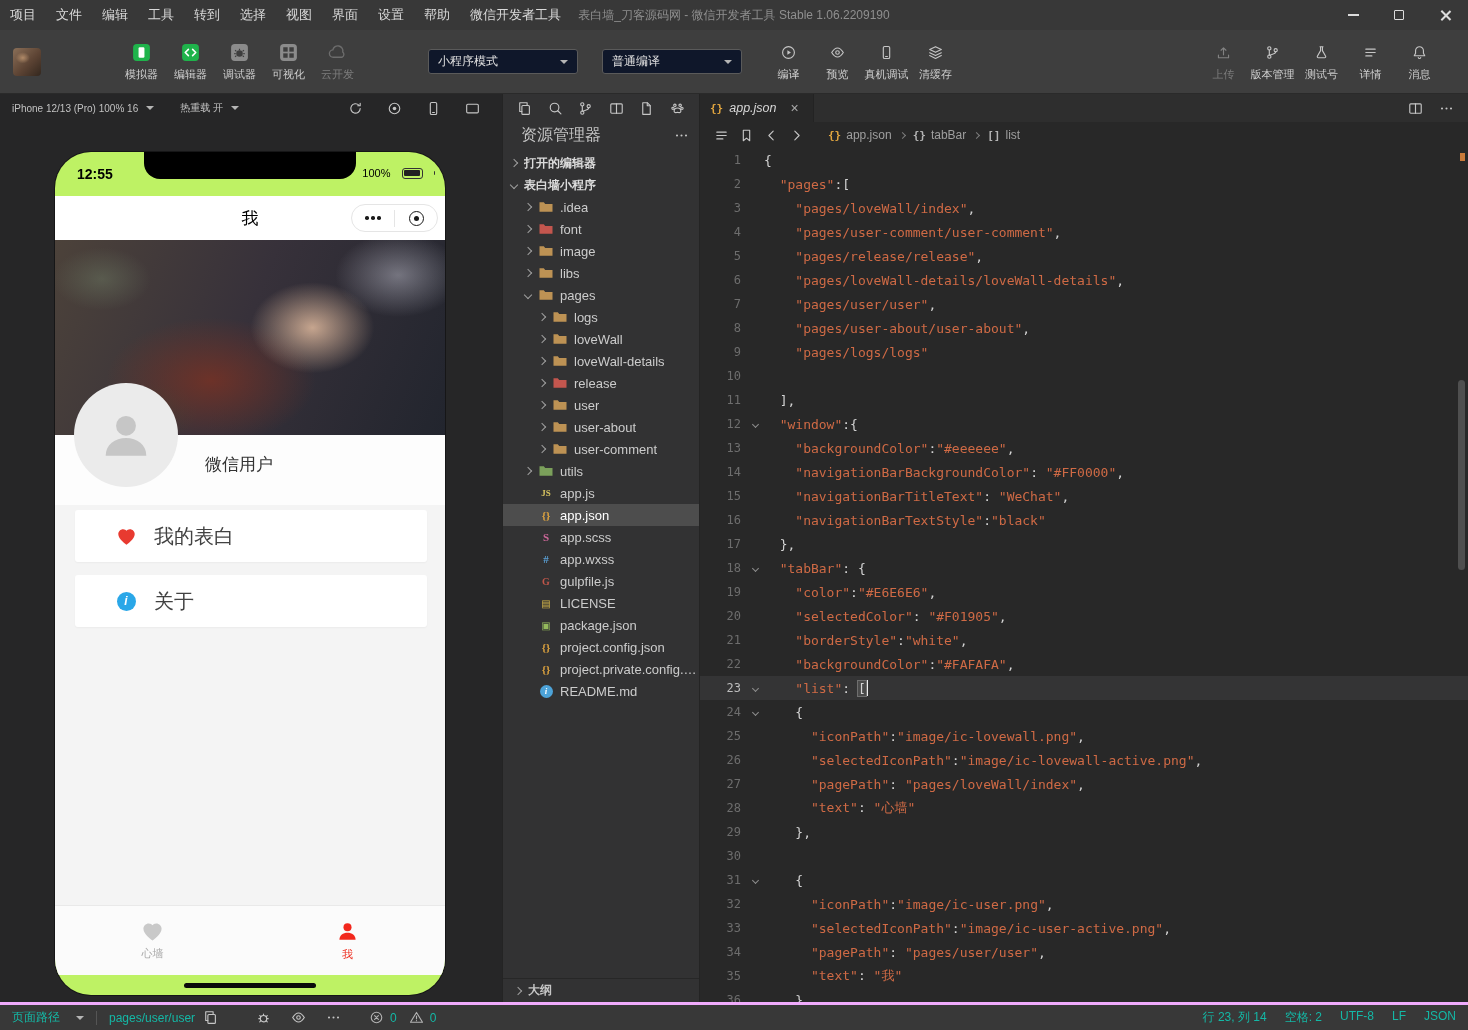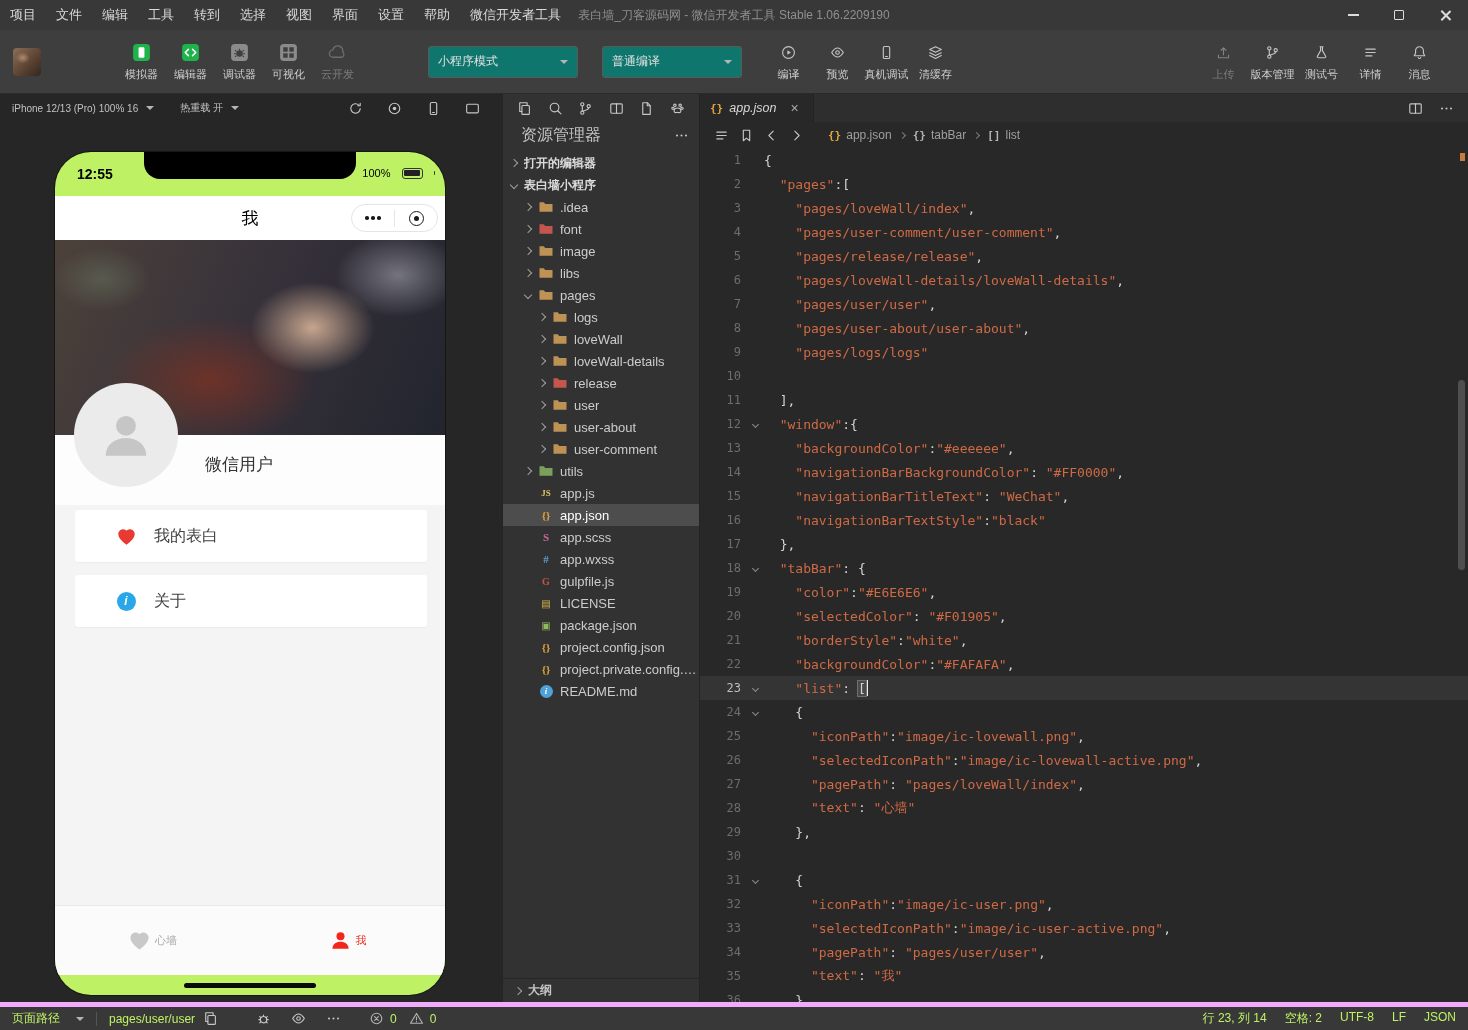--- a/index.html
+++ b/index.html
@@ -21,21 +21,21 @@
   
   .toolbar{position:absolute;top:30px;left:0;right:0;height:64px;background:#3e3e3e;border-bottom:1px solid #2a2a2a;display:flex;align-items:center}
   .avatar{width:28px;height:28px;border-radius:4px;margin-left:13px;flex:none;
           background:radial-gradient(10px 8px at 35% 35%,#b08a68,transparent 70%),linear-gradient(135deg,#8a6f58 0%,#5d4434 55%,#33271e 100%)}
   .tool-group{display:flex;align-items:flex-start}
   .tbtn{width:49px;display:flex;flex-direction:column;align-items:center;gap:4px}
   .tbtn .lbl{font-size:11px;color:#cfcfcf;white-space:nowrap}
   .tbtn.disabled .lbl{color:#7d7d7d}
   .tbtn.disabled .ticn{opacity:.5}
   .ticn{height:21px;display:flex;align-items:center;justify-content:center}
-  .tsel{height:32px;background:#0f766e;border:1px solid #5a5a5a;border-radius:3px;color:#e0e0e0;font-size:12px;
+  .tsel{height:25px;background:#0f172a;border:1px solid #5a5a5a;border-radius:3px;color:#e0e0e0;font-size:12px;
         display:flex;align-items:center;justify-content:space-between;padding:0 9px}
   .tri{width:0;height:0;border-left:4px solid transparent;border-right:4px solid transparent;border-top:4.5px solid #b5b5b5;margin-left:8px;flex:none}
   
   .main{position:absolute;top:94px;left:0;right:0;bottom:28px}
   .sim-panel{position:absolute;left:0;top:0;width:502px;bottom:0;background:#262627}
   .explorer{position:absolute;left:502px;top:0;width:198px;bottom:0;background:#323233;border-left:1px solid #242424;border-right:1px solid #242424}
   .editor{position:absolute;left:700px;right:0;top:0;bottom:0;background:#282828}
   
   .sim-toolbar{height:28px;display:flex;align-items:center;padding:0 12px;gap:26px}
   .sim-sel{display:flex;align-items:center;font-size:10px;color:#c2c2c2}
@@ -66,23 +66,23 @@
       radial-gradient(70px 45px at 24% 88%, rgba(55,65,55,.6), rgba(55,65,55,0) 70%),
       linear-gradient(112deg,#4c423a 0%,#37313a 48%,#22252e 100%)}
   .p-body{position:absolute;top:283px;left:0;right:0;bottom:90px;background:#f4f4f4}
   .p-profile{position:absolute;top:0;left:0;right:0;height:70px;background:#fdfdfd}
   .p-avatar{position:absolute;left:19px;top:-52px;width:104px;height:104px;border-radius:50%;background:#ebebeb;display:flex;align-items:center;justify-content:center;z-index:2}
   .p-name{position:absolute;left:150px;top:18px;font-size:17px;color:#333}
   .p-cards{position:absolute;top:75px;left:20px;right:18px}
   .p-card{height:52px;background:#fff;border-radius:3px;margin-bottom:13px;display:flex;align-items:center;box-shadow:0 1px 2px rgba(0,0,0,.04)}
   .p-card-icon{margin-left:40px;width:22px;display:flex;justify-content:center}
   .p-info{width:19px;height:19px;border-radius:50%;background:#2aa7e8;color:#fff;font-size:12px;font-weight:700;font-style:italic;display:flex;align-items:center;justify-content:center}
-  .p-card-label{margin-left:17px;font-size:16px;color:#424242}
+  .p-card-label{margin-left:17px;font-size:20px;color:#424242}
   .p-tabbar{position:absolute;left:0;right:0;bottom:20px;height:70px;background:#fbfbfb;border-top:1px solid #e9e9e9;display:flex}
-  .p-tab{flex:1;display:flex;flex-direction:row;align-items:center;justify-content:center;gap:4px}
+  .p-tab{flex:1;display:flex;flex-direction:column;align-items:center;justify-content:center;gap:4px}
   .p-tab-label{font-size:11px;color:#a8a8a8}
   .p-tab.active .p-tab-label{color:#ee2b1d}
   .p-home{position:absolute;left:50%;transform:translateX(-50%);bottom:7px;width:132px;height:5px;border-radius:3px;background:#0a0a0a}
   
   .explorer-icons{height:28px;display:flex;align-items:center;justify-content:space-between;padding:0 14px}
   .explorer-header{height:26px;display:flex;align-items:center;padding:0 10px 0 18px;font-size:16px;color:#c5c5c5}
   .explorer-header .icon-btn{margin-left:auto}
   #file-tree{position:absolute;top:58px;left:0;right:0;bottom:24px;overflow:hidden}
   .tree-row{height:22px;display:flex;align-items:center;font-size:13px;color:#cccccc;white-space:nowrap}
   .tree-row.section{font-weight:700;font-size:12px;color:#dcdcdc}
@@ -115,21 +115,21 @@
   .current .ln{color:#bdbdbd}
   .fold{width:18px;flex:none;display:flex;justify-content:center}
   .fold .chev{margin:0;width:5px;height:5px;border-color:#8d8d8d}
   .code-text{white-space:pre;font-size:13px;color:#d4d4d4}
   .str{color:#cf6a45}
   .bracket-hl{background:#4a4a4a;box-shadow:0 0 0 1px #6f6f6f}
   .cursor{display:inline-block;width:1.5px;height:16px;background:#ededed;vertical-align:-3px;margin-left:1px}
   .scroll-thumb{position:absolute;right:3px;top:232px;width:7px;height:190px;background:#4f4f4f;border-radius:4px}
   .overview-mark{position:absolute;right:3px;top:5px;width:5px;height:8px;background:#c97a3a}
   
-  .statusbar{position:absolute;left:0;right:0;bottom:0;height:28px;background:#383838;border-top:5px solid #f0abfc;display:flex;align-items:center;font-size:12px;color:#bef264;padding:0 12px}
+  .statusbar{position:absolute;left:0;right:0;bottom:0;height:28px;background:#383838;border-top:3px solid #f0abfc;display:flex;align-items:center;font-size:12px;color:#14b8a6;padding:0 12px}
   .sb-left{display:flex;align-items:center;gap:8px}
   .sb-sep{width:1px;height:14px;background:#555;margin:0 4px}
   .sb-icons{display:flex;gap:20px;margin-left:38px;align-items:center}
   .sb-counts{display:flex;align-items:center;gap:6px;margin-left:28px}
   .sb-right{margin-left:auto;display:flex;gap:18px}
   .sb-right-item{white-space:nowrap}
 </style>
 </head>
 <body>
 

